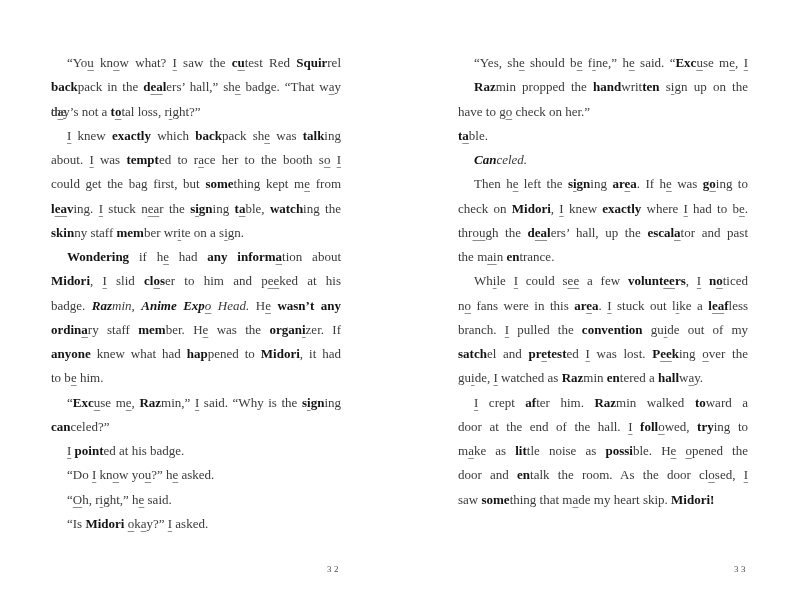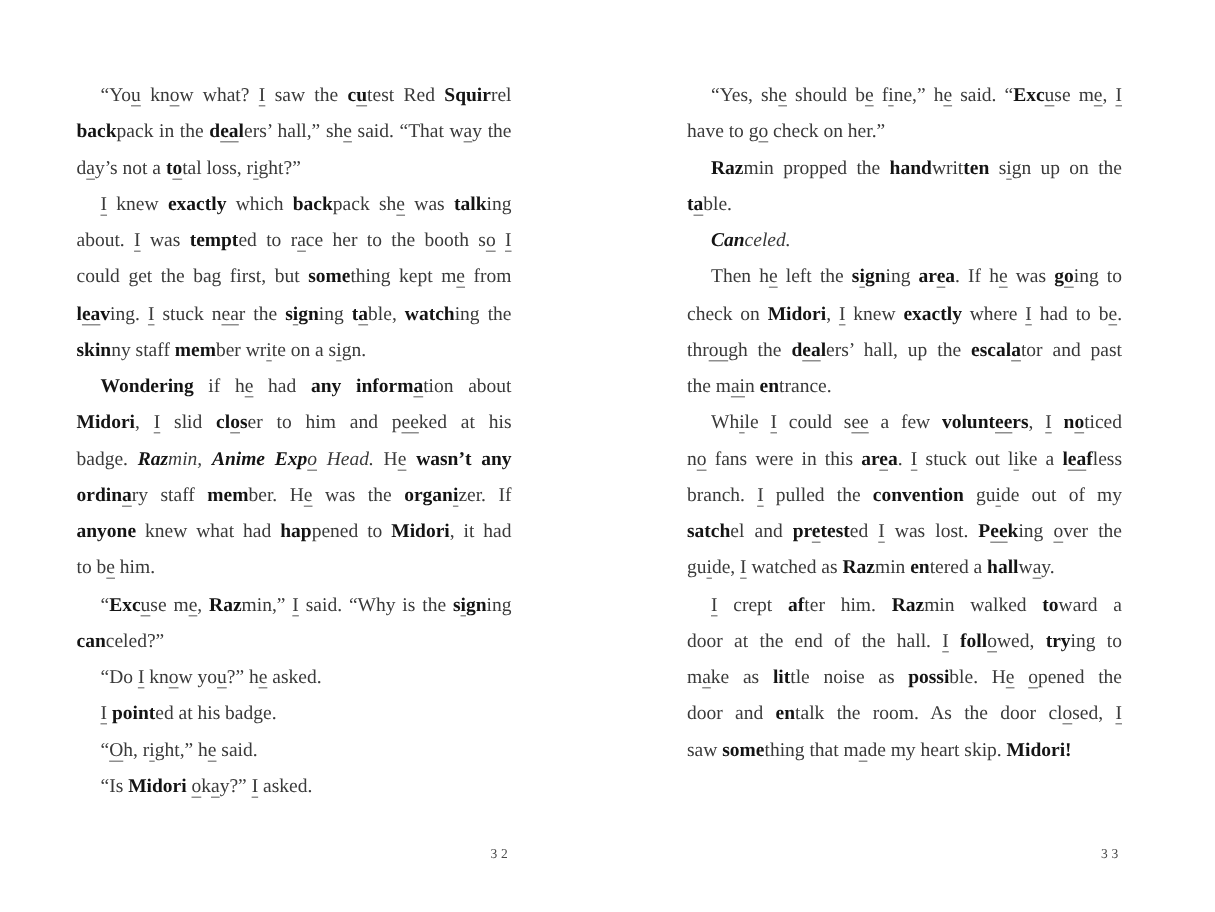--- a/index.html
+++ b/index.html
@@ -39,47 +39,47 @@
   }
   .page[data-page="1"] .pagenum { left: 53px; }
 </style>
 </head>
 <body>
 
 <div class="spread">
   <section class="page" data-page="0">
     <div class="textcol">
         <div class="line j ind"><span>“Yo</span><span class="u">u</span><span> kn</span><span class="u">o</span><span>w what? </span><span class="u">I</span><span> saw the </span><span class="b">c</span><span class="b u">u</span><span>test Red </span><span class="b">Squir</span><span>rel</span></div>
-        <div class="line j"><span class="b">back</span><span>pack in the </span><span class="b">d</span><span class="b u">ea</span><span class="b">l</span><span>ers’ hall,” sh</span><span class="u">e</span><span> said. “That w</span><span class="u">a</span><span>y the</span></div>
+        <div class="line j"><span class="b">back</span><span>pack in the </span><span class="b">d</span><span class="b u">ea</span><span class="b">l</span><span>ers’ hall,” sh</span><span class="u">e</span><span> badge. “That w</span><span class="u">a</span><span>y the</span></div>
         <div class="line"><span>d</span><span class="u">a</span><span>y’s not a </span><span class="b">t</span><span class="b u">o</span><span>tal loss, r</span><span class="u">i</span><span>ght?”</span></div>
         <div class="line j ind"><span class="u">I</span><span> knew </span><span class="b">exactly</span><span> which </span><span class="b">back</span><span>pack sh</span><span class="u">e</span><span> was </span><span class="b">talk</span><span>ing</span></div>
         <div class="line j"><span>about. </span><span class="u">I</span><span> was </span><span class="b">tempt</span><span>ed to r</span><span class="u">a</span><span>ce her to the booth s</span><span class="u">o</span><span> </span><span class="u">I</span></div>
         <div class="line j"><span>could get the bag first, but </span><span class="b">some</span><span>thing kept m</span><span class="u">e</span><span> from</span></div>
         <div class="line j"><span class="b">l</span><span class="b u">ea</span><span class="b">v</span><span>ing. </span><span class="u">I</span><span> stuck n</span><span class="u">ea</span><span>r the </span><span class="b">s</span><span class="b u">i</span><span class="b">gn</span><span>ing </span><span class="b">t</span><span class="b u">a</span><span>ble, </span><span class="b">watch</span><span>ing the</span></div>
         <div class="line"><span class="b">skin</span><span>ny staff </span><span class="b">mem</span><span>ber wr</span><span class="u">i</span><span>te on a s</span><span class="u">i</span><span>gn.</span></div>
         <div class="line j ind"><span class="b">Wondering</span><span> if h</span><span class="u">e</span><span> had </span><span class="b">any</span><span> </span><span class="b">inform</span><span class="b u">a</span><span>tion about</span></div>
         <div class="line j"><span class="b">Midori</span><span>, </span><span class="u">I</span><span> slid </span><span class="b">cl</span><span class="b u">o</span><span class="b">s</span><span>er to him and p</span><span class="u">ee</span><span>ked at his</span></div>
         <div class="line j"><span>badge. </span><span class="b i">Raz</span><span class="i">min, </span><span class="b i">Anime Exp</span><span class="u i">o</span><span class="i"> Head.</span><span> H</span><span class="u">e</span><span> </span><span class="b">wasn’t</span><span> </span><span class="b">any</span></div>
         <div class="line j"><span class="b">ordin</span><span class="b u">a</span><span>ry staff </span><span class="b">mem</span><span>ber. H</span><span class="u">e</span><span> was the </span><span class="b">organ</span><span class="b u">i</span><span>zer. If</span></div>
         <div class="line j"><span class="b">anyone</span><span> knew what had </span><span class="b">hap</span><span>pened to </span><span class="b">Midori</span><span>, it had</span></div>
         <div class="line"><span>to b</span><span class="u">e</span><span> him.</span></div>
         <div class="line j ind"><span>“</span><span class="b">Exc</span><span class="u">u</span><span>se m</span><span class="u">e</span><span>, </span><span class="b">Raz</span><span>min,” </span><span class="u">I</span><span> said. “Why is the </span><span class="b">s</span><span class="b u">i</span><span class="b">gn</span><span>ing</span></div>
         <div class="line"><span class="b">can</span><span>celed?”</span></div>
+        <div class="line ind"><span class="u">I</span><span> </span><span class="b">point</span><span>ed at his badge.</span></div>
         <div class="line ind"><span>“Do </span><span class="u">I</span><span> kn</span><span class="u">o</span><span>w yo</span><span class="u">u</span><span>?” h</span><span class="u">e</span><span> asked.</span></div>
-        <div class="line ind"><span class="u">I</span><span> </span><span class="b">point</span><span>ed at his badge.</span></div>
         <div class="line ind"><span>“</span><span class="u">O</span><span>h, r</span><span class="u">i</span><span>ght,” h</span><span class="u">e</span><span> said.</span></div>
         <div class="line ind"><span>“Is </span><span class="b">Midori</span><span> </span><span class="u">o</span><span>k</span><span class="u">a</span><span>y?” </span><span class="u">I</span><span> asked.</span></div>
       </div>
     <div class="pagenum">32</div>
   </section>
   <section class="page" data-page="1">
     <div class="textcol">
         <div class="line j ind"><span>“Yes, sh</span><span class="u">e</span><span> should b</span><span class="u">e</span><span> f</span><span class="u">i</span><span>ne,” h</span><span class="u">e</span><span> said. “</span><span class="b">Exc</span><span class="u">u</span><span>se m</span><span class="u">e</span><span>, </span><span class="u">I</span></div>
+        <div class="line j ind"><span class="b">Raz</span><span>min propped the </span><span class="b">hand</span><span>writ</span><span class="b">ten</span><span> s</span><span class="u">i</span><span>gn up on the</span></div>
         <div class="line"><span>have to g</span><span class="u">o</span><span> check on her.”</span></div>
-        <div class="line j ind"><span class="b">Raz</span><span>min propped the </span><span class="b">hand</span><span>writ</span><span class="b">ten</span><span> s</span><span class="u">i</span><span>gn up on the</span></div>
         <div class="line"><span class="b">t</span><span class="b u">a</span><span>ble.</span></div>
         <div class="line ind"><span class="b i">Can</span><span class="i">celed.</span></div>
         <div class="line j ind"><span>Then h</span><span class="u">e</span><span> left the </span><span class="b">s</span><span class="b u">i</span><span class="b">gn</span><span>ing </span><span class="b">ar</span><span class="b u">e</span><span class="b">a</span><span>. If h</span><span class="u">e</span><span> was </span><span class="b">g</span><span class="b u">o</span><span>ing to</span></div>
         <div class="line j"><span>check on </span><span class="b">Midori</span><span>, </span><span class="u">I</span><span> knew </span><span class="b">exactly</span><span> where </span><span class="u">I</span><span> had to b</span><span class="u">e</span><span>.</span></div>
         <div class="line j"><span>thr</span><span class="u">ou</span><span>gh the </span><span class="b">d</span><span class="b u">ea</span><span class="b">l</span><span>ers’ hall, up the </span><span class="b">escal</span><span class="b u">a</span><span>tor and past</span></div>
         <div class="line"><span>the m</span><span class="u">ai</span><span>n </span><span class="b">en</span><span>trance.</span></div>
         <div class="line j ind"><span>Wh</span><span class="u">i</span><span>le </span><span class="u">I</span><span> could s</span><span class="u">ee</span><span> a few </span><span class="b">volunt</span><span class="b u">ee</span><span class="b">rs</span><span>, </span><span class="u">I</span><span> </span><span class="b">n</span><span class="b u">o</span><span>ticed</span></div>
         <div class="line j"><span>n</span><span class="u">o</span><span> fans were in this </span><span class="b">ar</span><span class="b u">e</span><span class="b">a</span><span>. </span><span class="u">I</span><span> stuck out l</span><span class="u">i</span><span>ke a </span><span class="b">l</span><span class="b u">ea</span><span class="b">f</span><span>less</span></div>
         <div class="line j"><span>branch. </span><span class="u">I</span><span> pulled the </span><span class="b">convention</span><span> gu</span><span class="u">i</span><span>de out of my</span></div>
         <div class="line j"><span class="b">satch</span><span>el and </span><span class="b">pr</span><span class="b u">e</span><span class="b">test</span><span>ed </span><span class="u">I</span><span> was lost. </span><span class="b">P</span><span class="b u">ee</span><span class="b">k</span><span>ing </span><span class="u">o</span><span>ver the</span></div>

